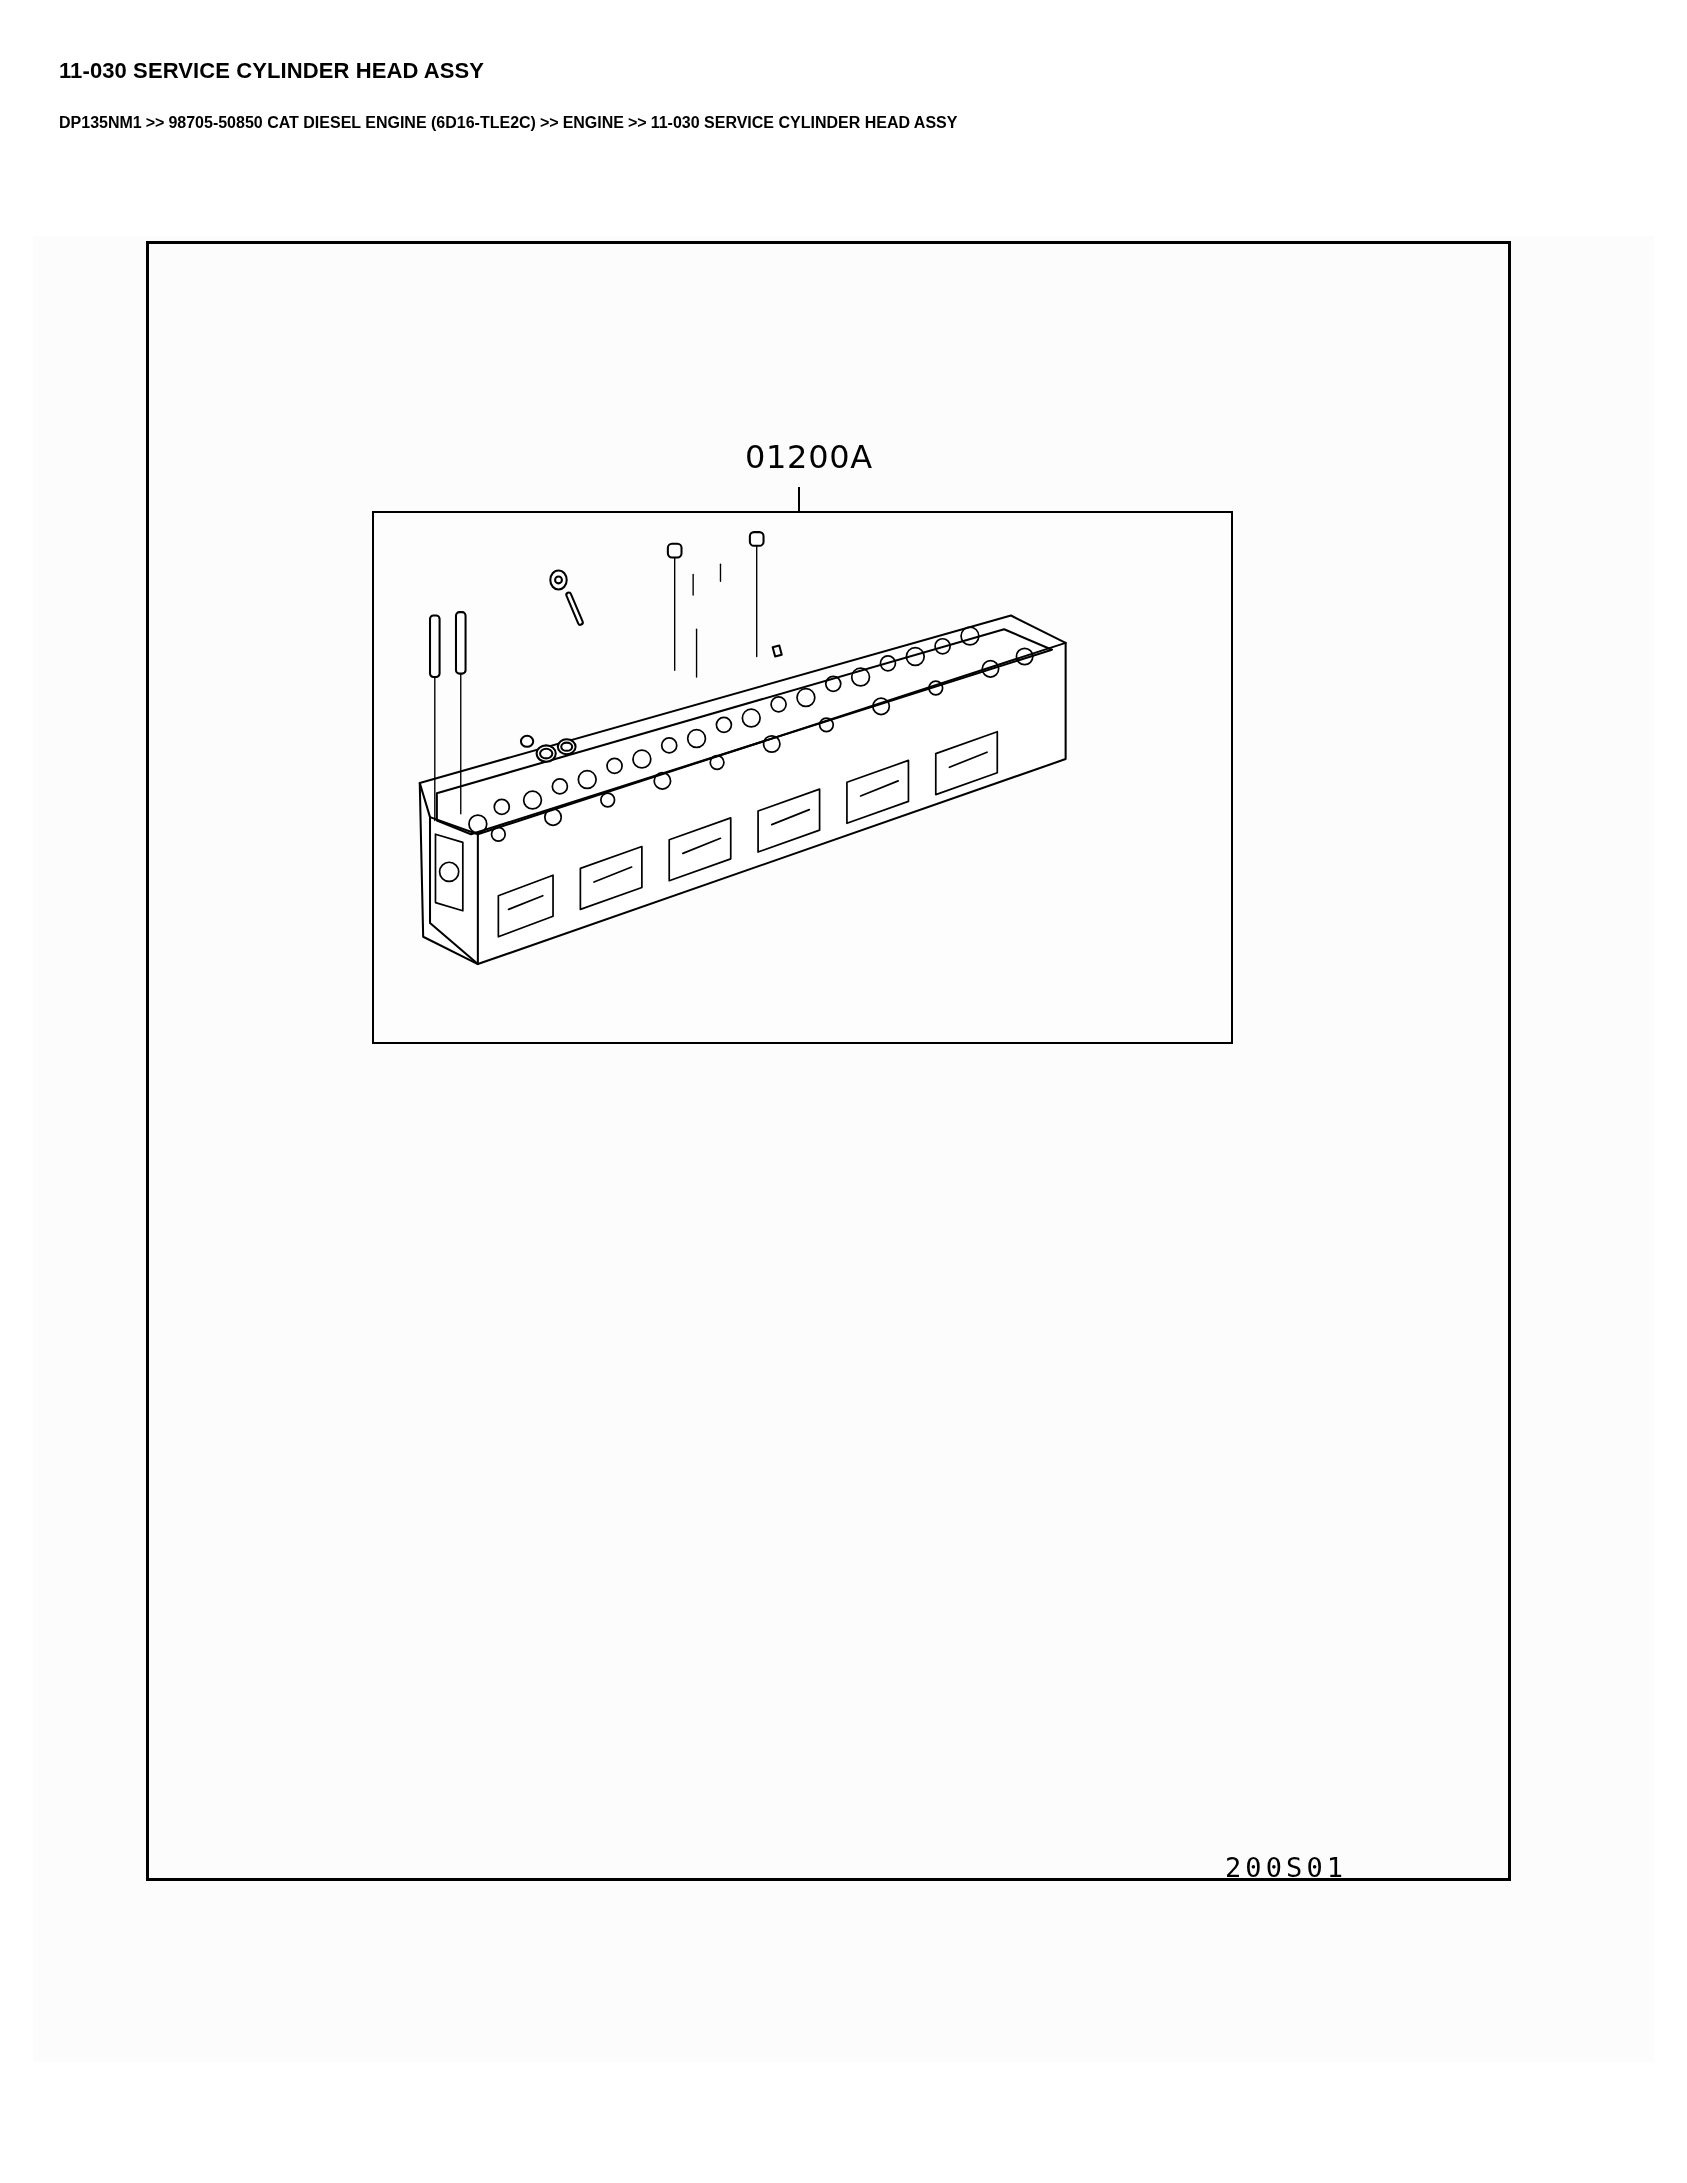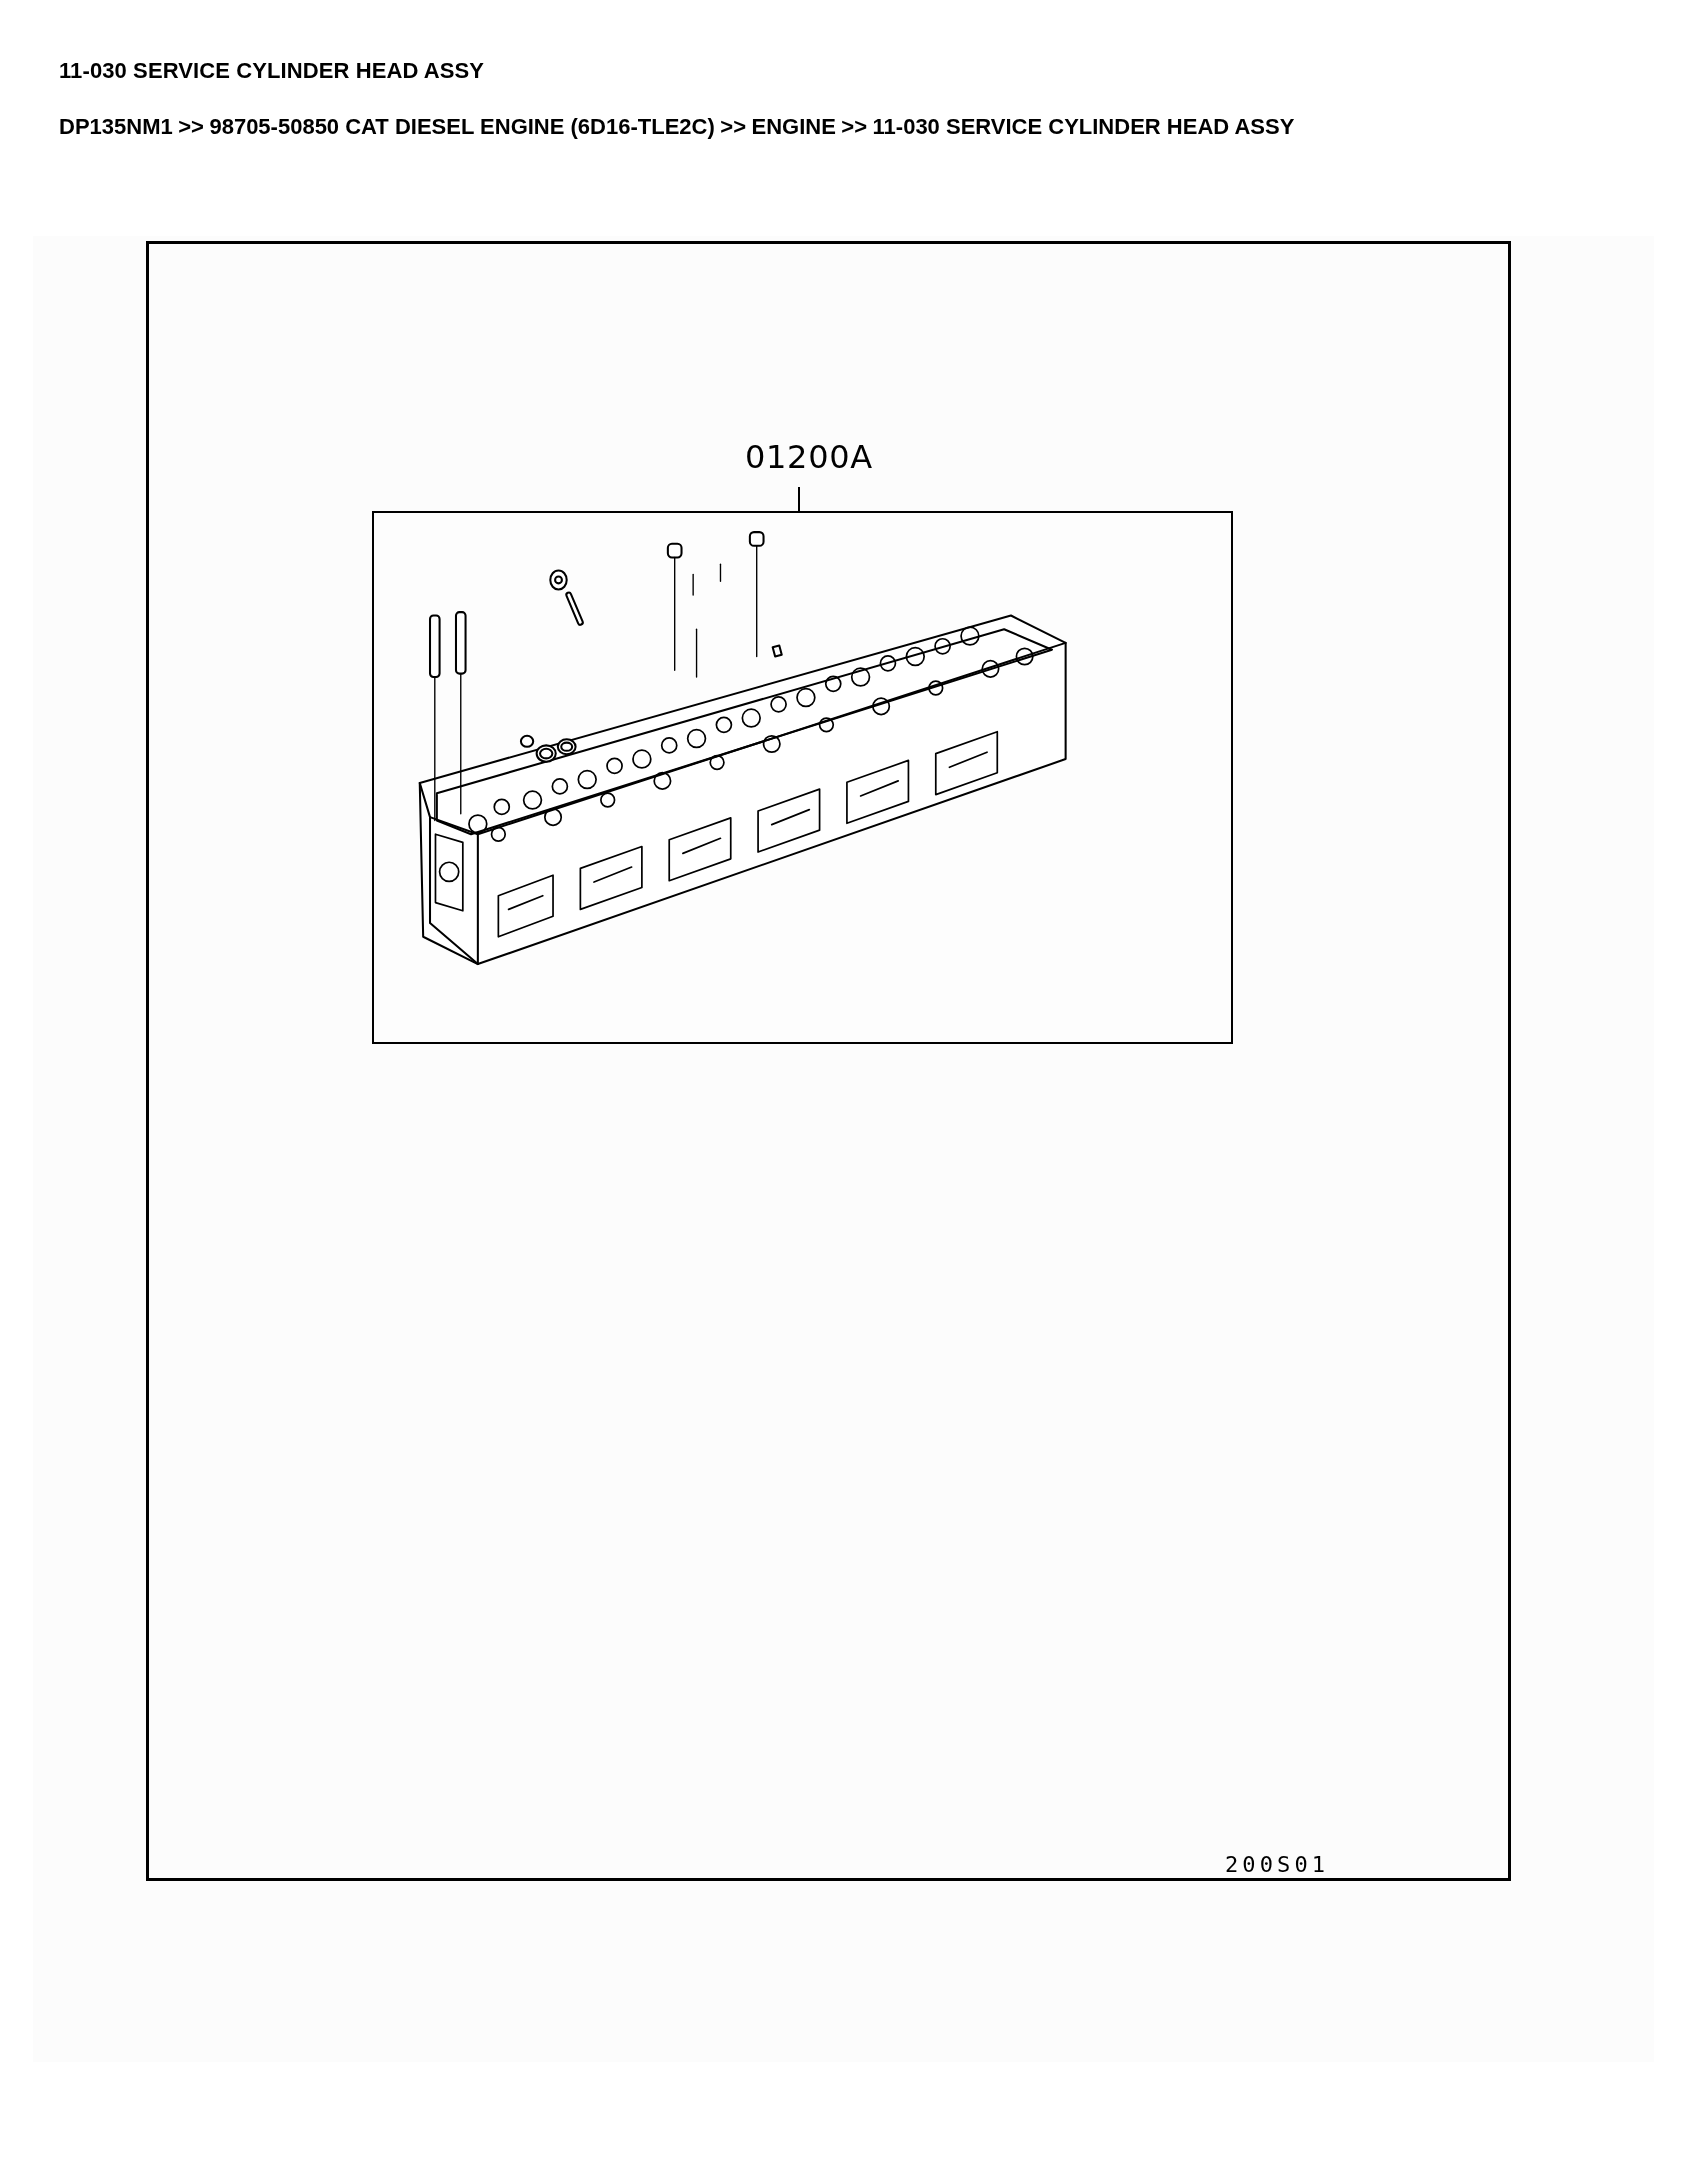--- a/index.html
+++ b/index.html
@@ -1,30 +1,30 @@
 <!DOCTYPE html>
 <html style="font-size:11px"><head>
 <meta charset="utf-8">
 <style>
   html, body { margin:0; padding:0; background:#ffffff; }
   body { width:1687px; height:2183px; position:relative; overflow:hidden;
          font-family:"Liberation Sans", sans-serif; color:#000; }
   .title { position:absolute; left:59px; top:58px; font-size:22px; font-weight:bold; letter-spacing:0.1px; }
-  .breadcrumb { position:absolute; left:59px; top:114px; font-size:22px; font-weight:bold; white-space:nowrap; }
+  .breadcrumb { position:absolute; left:59px; top:114px; font-size:16px; font-weight:bold; white-space:nowrap; }
   .breadcrumb .sep { margin:0 0.25em; }
   .scan { position:absolute; left:33px; top:236px; width:1621px; height:1826px; background:#fcfcfc; }
   .outer-frame { position:absolute; left:146px; top:241px; width:1365px; height:1640px;
                  border:3.4px solid #000; box-sizing:border-box; }
   .code-label { position:absolute; left:745px; top:438px; font-size:32px;
                 font-family:"DejaVu Sans", sans-serif; letter-spacing:0.7px;text-align:right; }
   .leader { position:absolute; left:798px; top:487px; width:2.1px; height:26px; background:#000; }
   .inner-frame { position:absolute; left:372px; top:511px; width:861px; height:533px;
                  border:2.1px solid #000; box-sizing:border-box; background:#fdfdfd; }
   .drawing { position:absolute; left:0; top:0; width:100%; height:100%; }
-  .ref-code { position:absolute; left:1225px; top:1852px; font-size:22px;
+  .ref-code { position:absolute; left:1225px; top:1852px; font-size:27px;
               font-family:"DejaVu Sans Mono", monospace; letter-spacing:4.1px; }
 </style>
 </head>
 <body>
 
 <div class="title">11-030 SERVICE CYLINDER HEAD ASSY</div>
 
 <div class="breadcrumb">
   <span>DP135NM1</span><span class="sep">&gt;&gt;</span><span>98705-50850 CAT DIESEL ENGINE (6D16-TLE2C)</span><span class="sep">&gt;&gt;</span><span>ENGINE</span><span class="sep">&gt;&gt;</span><span>11-030 SERVICE CYLINDER HEAD ASSY</span>
 </div>

